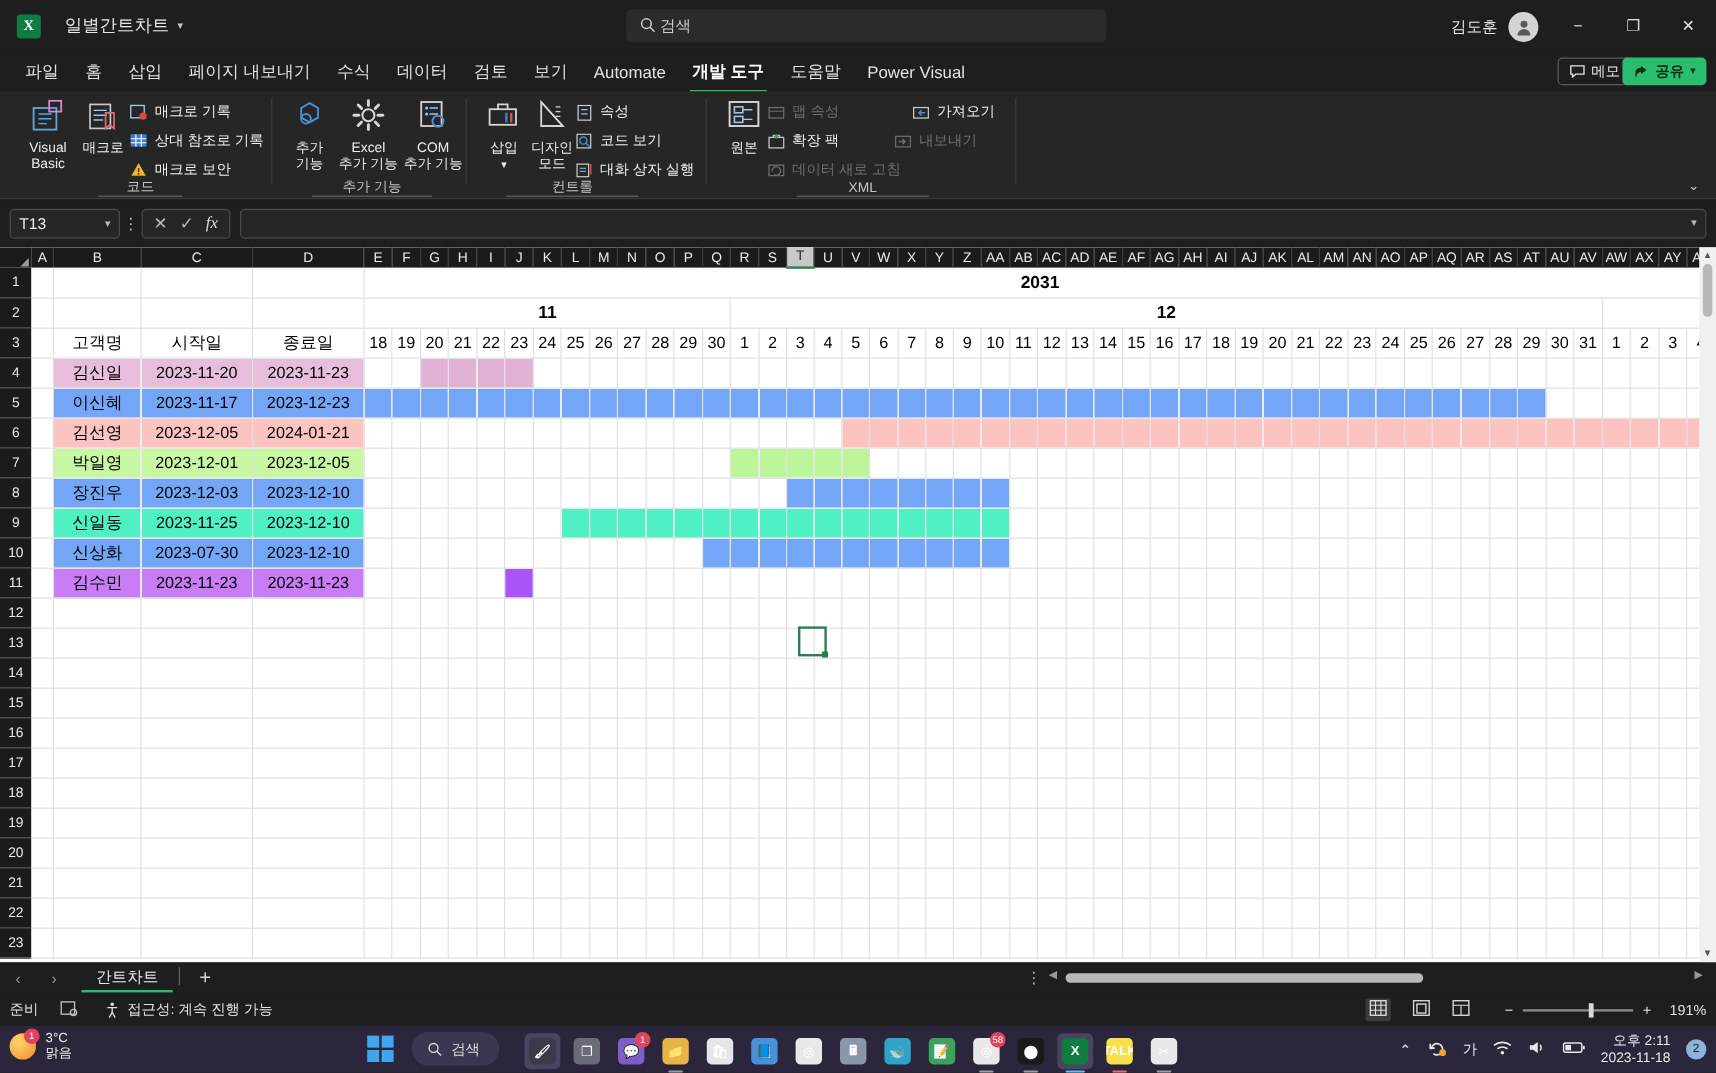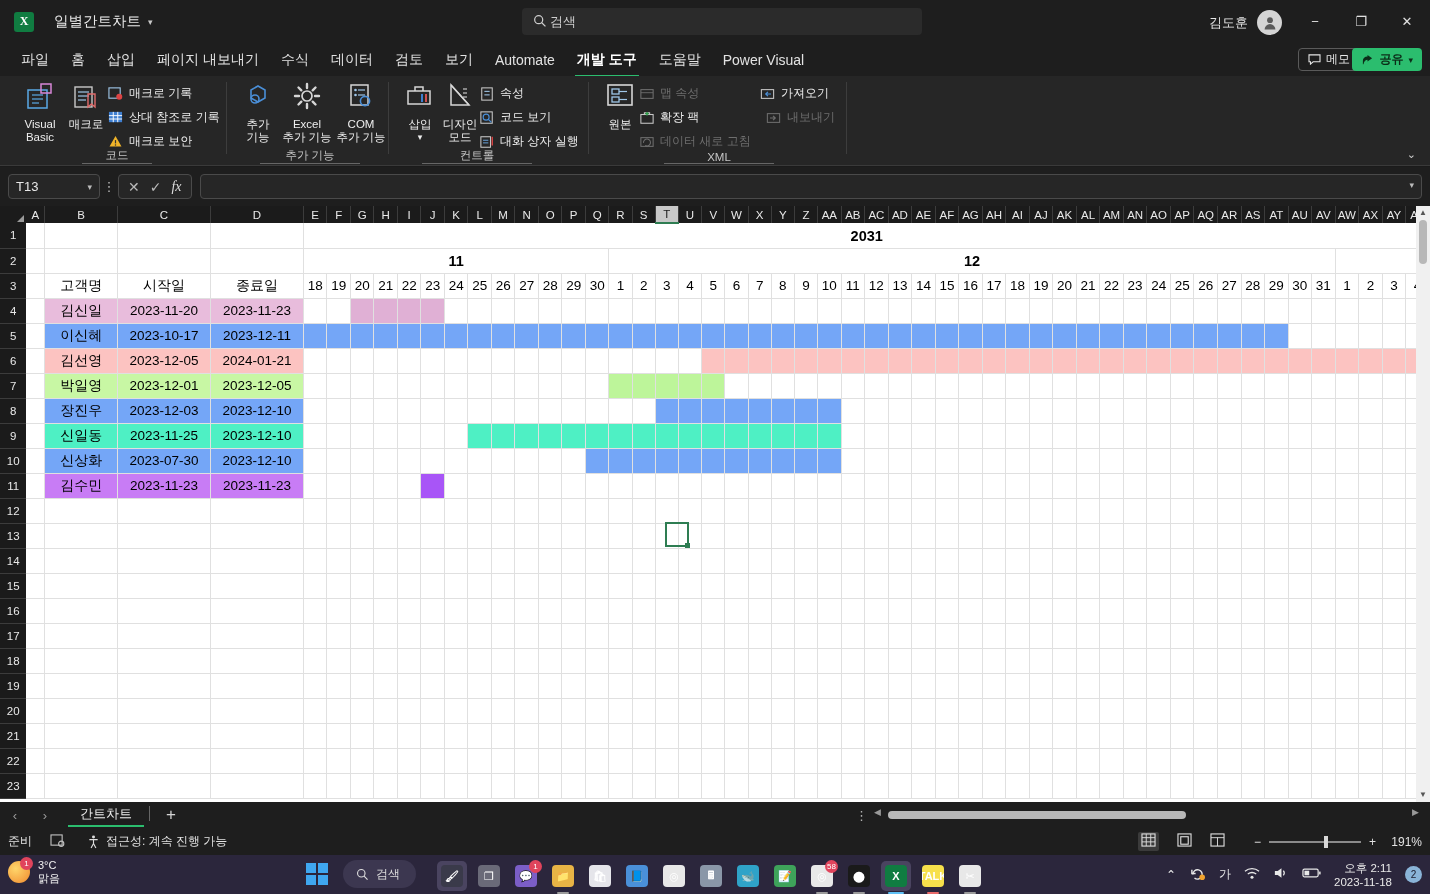--- a/index.html
+++ b/index.html
@@ -550,21 +550,21 @@
         </svg>
         <span>데이터 새로 고침</span>
       </div>
       <div class="smallitem" style="left:168px;top:9px">
         <svg width="15" height="14" viewBox="0 0 16 16">
           <rect x="1" y="3" width="14" height="10" fill="none" stroke="#c8c8c8" stroke-width="1.2"></rect>
           <path d="M12 8H6m2.5-2.5L6 8l2.5 2.5" fill="none" stroke="#4a8fd8" stroke-width="1.4"></path>
         </svg>
         <span>가져오기</span>
       </div>
-      <div class="smallitem dim" style="left:174px;top:33px">
+      <div class="smallitem dim" style="left:153px;top:33px">
         <svg width="15" height="14" viewBox="0 0 16 16">
           <rect x="1" y="3" width="14" height="10" fill="none" stroke="#6e6e6e" stroke-width="1.2"></rect>
           <path d="M4 8h6M7.5 5.5L10 8l-2.5 2.5" fill="none" stroke="#6e6e6e" stroke-width="1.4"></path>
         </svg>
         <span>내보내기</span>
       </div>
       <div class="rgroup-label" style="left:72px;width:110px;border-bottom:1px solid #666">XML</div>
     </div>
     <div class="rgroup-sep" style="left:846px"></div>
 
@@ -825,22 +825,22 @@
             <td class="cell" style=""></td>
             <td class="cell" style=""></td>
             <td class="cell" style=""></td>
             <td class="cell" style=""></td>
             <td class="cell" style=""></td>
           </tr>
           <tr>
             <td class="rowhdr">5</td>
             <td class="cell" style=""></td>
             <td class="cell label" style="background:#74a6f7;">이신혜</td>
-            <td class="cell" style="background:#74a6f7;">2023-10-17</td>
-            <td class="cell" style="background:#74a6f7;">2023-12-11</td>
+            <td class="cell" style="background:#74a6f7;">2023-11-17</td>
+            <td class="cell" style="background:#74a6f7;">2023-12-23</td>
             <td class="cell" style="background:#74a6f7;"></td>
             <td class="cell" style="background:#74a6f7;"></td>
             <td class="cell" style="background:#74a6f7;"></td>
             <td class="cell" style="background:#74a6f7;"></td>
             <td class="cell" style="background:#74a6f7;"></td>
             <td class="cell" style="background:#74a6f7;"></td>
             <td class="cell" style="background:#74a6f7;"></td>
             <td class="cell" style="background:#74a6f7;"></td>
             <td class="cell" style="background:#74a6f7;"></td>
             <td class="cell" style="background:#74a6f7;"></td>

